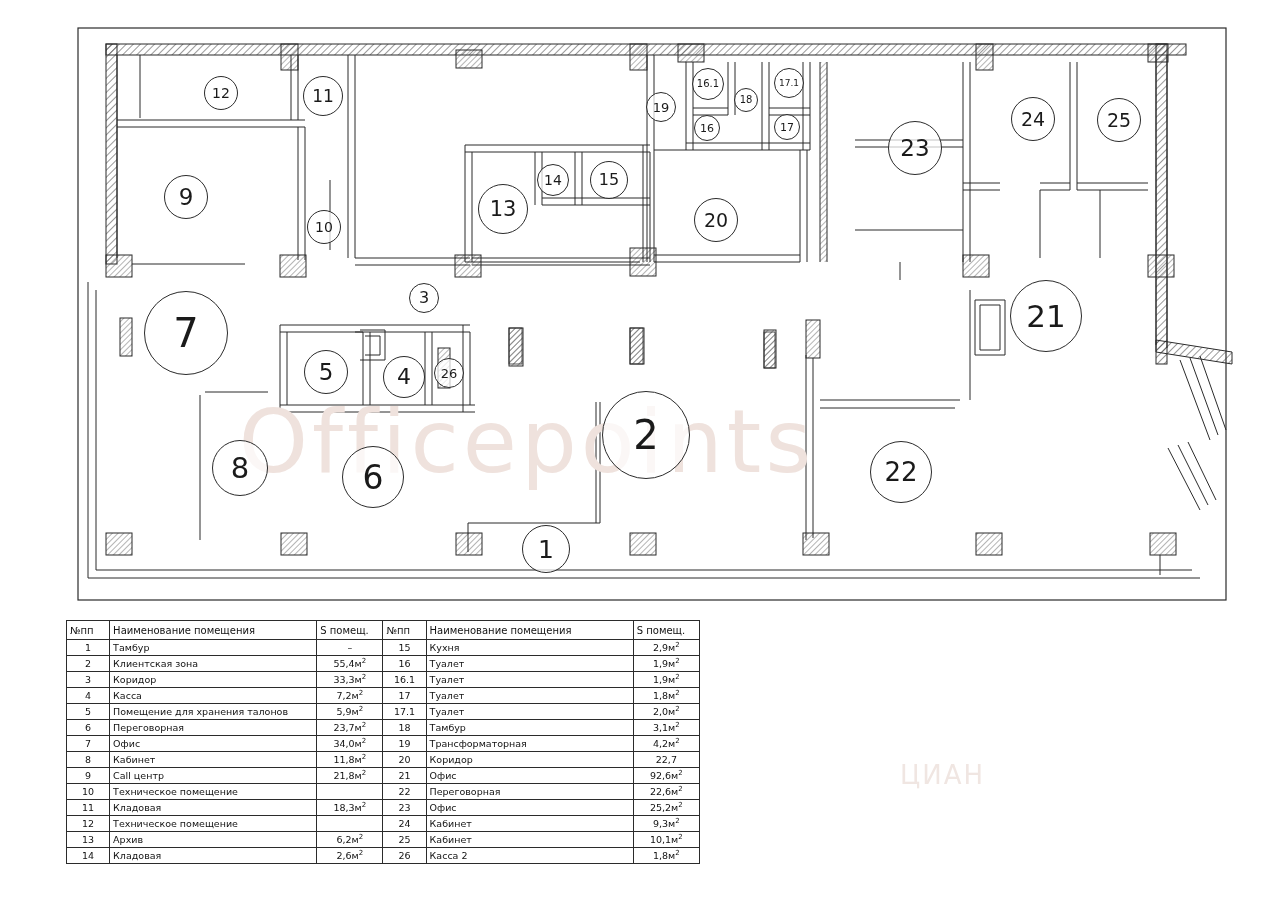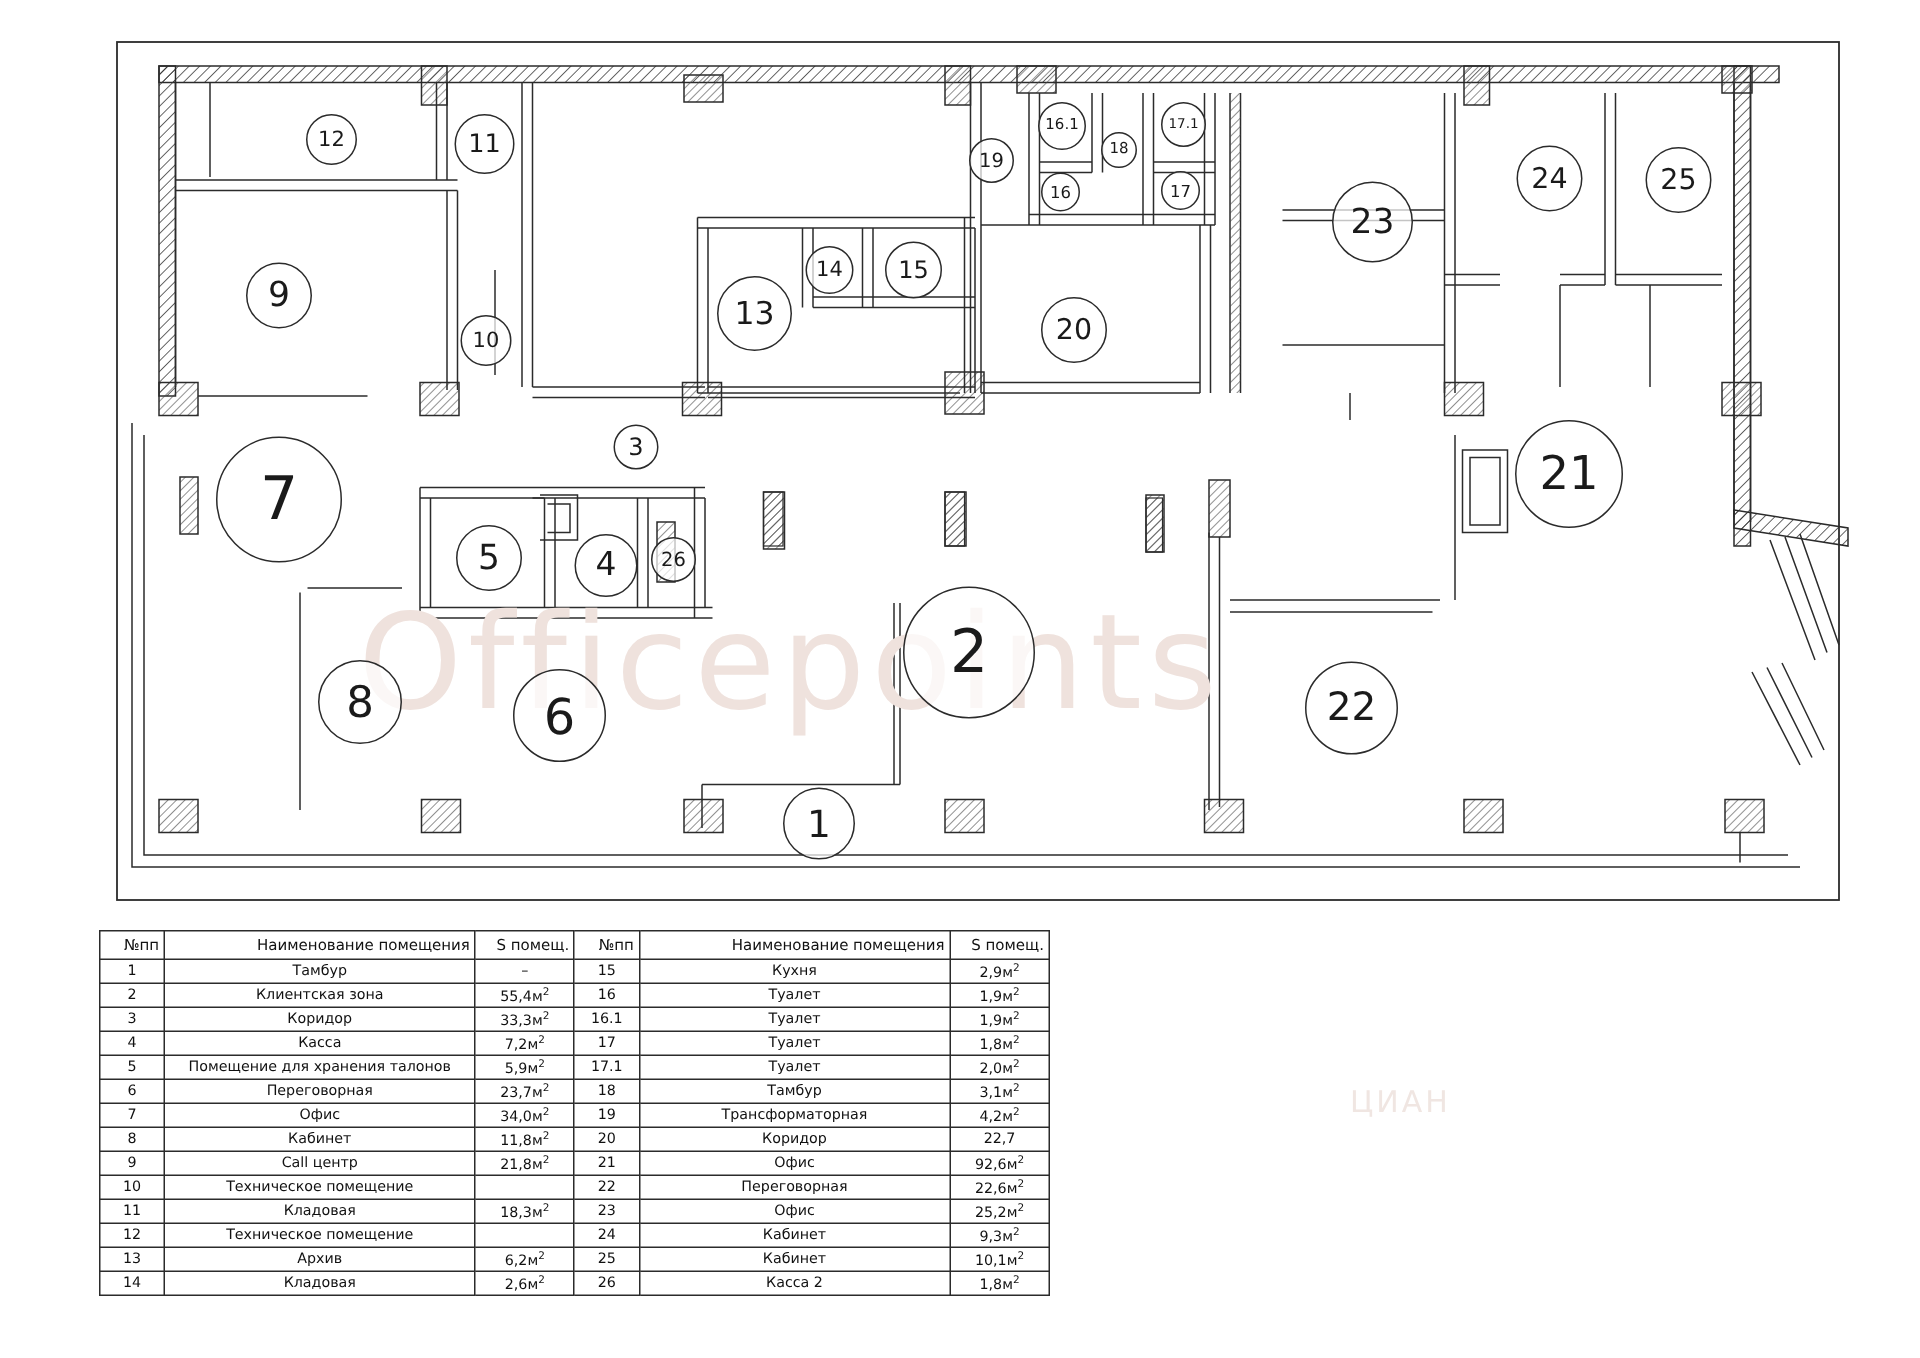--- a/index.html
+++ b/index.html
@@ -37,23 +37,23 @@
     font-weight: 400;
     color: #efe2dd;
     letter-spacing: 4px;
     user-select: none;
     pointer-events: none;
     z-index: 2;
   }
   .wm2 {
     position: absolute;
     left: 900px;
-    top: 722px;
+    top: 760px;
     font-family: "DejaVu Sans", sans-serif;
-    font-size: 20px;
+    font-size: 26px;
     color: #f0e6e2;
     letter-spacing: 2px;
     user-select: none;
     pointer-events: none;
     z-index: 2;
   }
   .room-num {
     position: absolute;
     z-index: 5;
     border-radius: 50%;
@@ -91,26 +91,26 @@
     background: #fff;
     z-index: 6;
   }
   .expl-table td, .expl-table th {
     border: 1px solid #2b2b2b;
     height: 15px;
     padding: 0 3px;
     font-weight: normal;
   }
   .expl-table th {
-    text-align: right;
+    text-align: left;
     font-size: 10px;
     height: 18px;
   }
   .c-no { width: 34px; text-align: center; }
-  .c-name { width: 190px; text-align: center; padding-left: 6px; }
+  .c-name { width: 190px; text-align: left; padding-left: 6px; }
   .c-area { width: 56px; text-align: center; }
   sup { font-size: 7px; }
 </style>
 </head>
 <body>
 
 <div id="plan-root">
 
   <svg class="plan" viewBox="0 0 1280 905">
     <defs>

